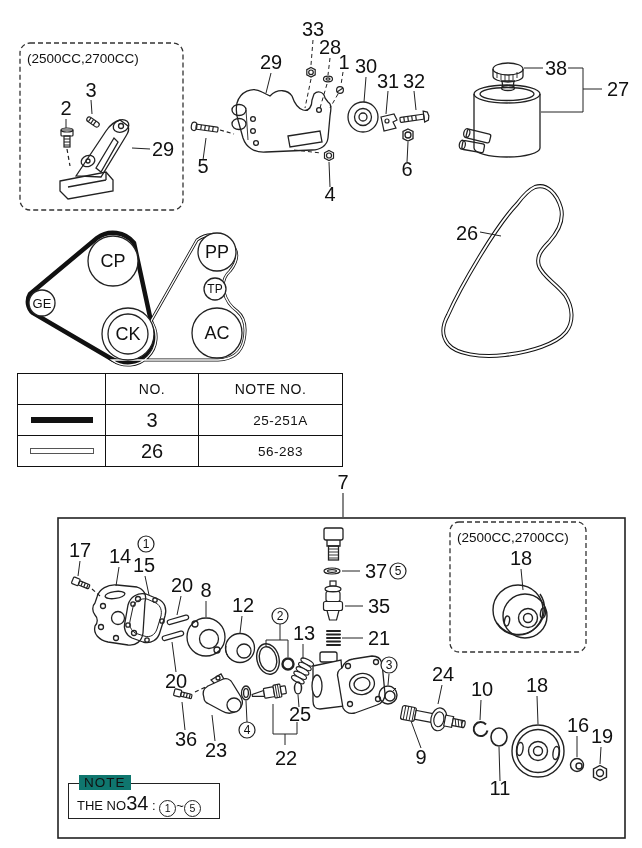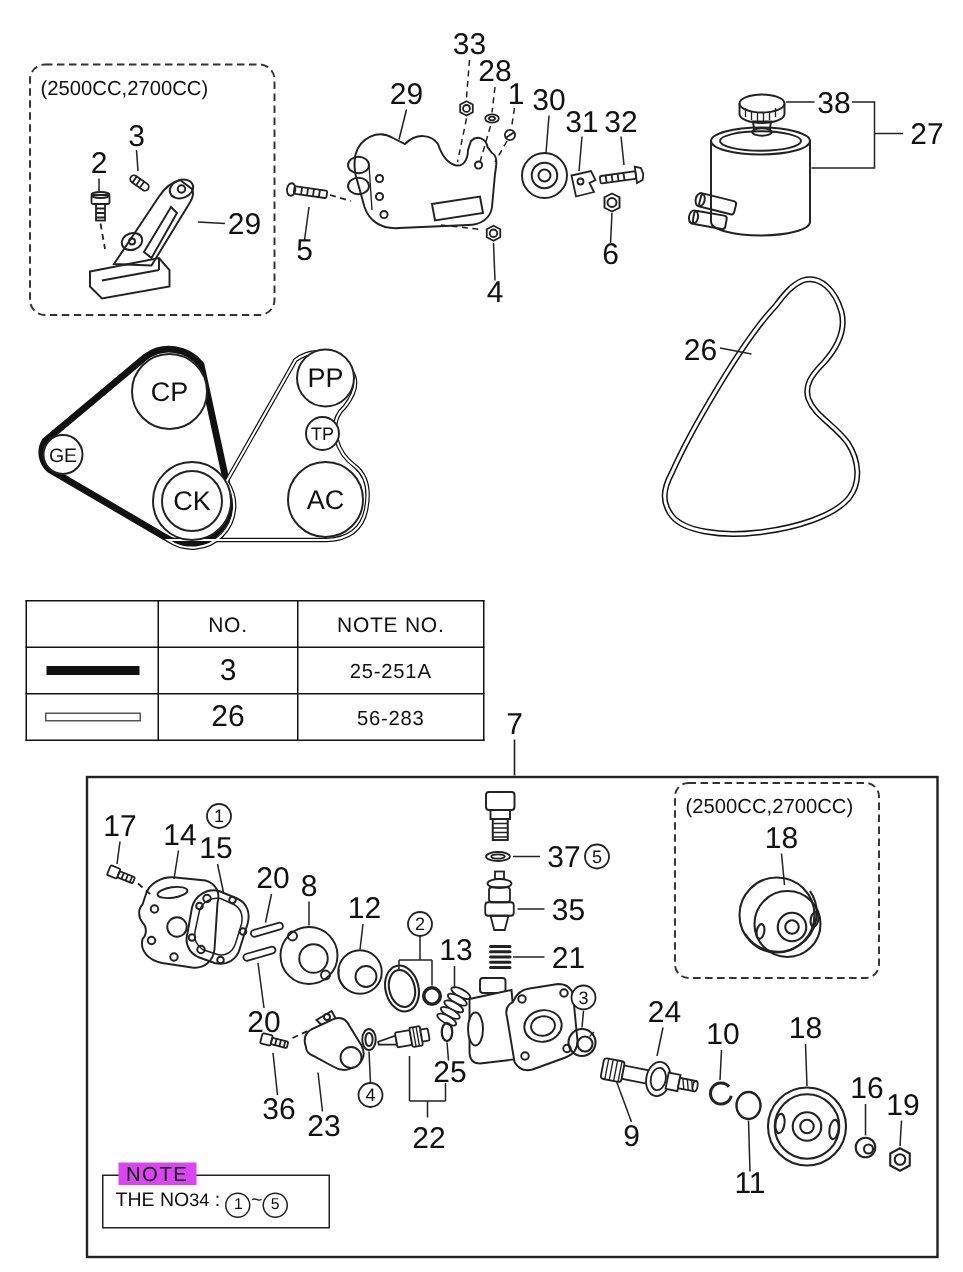--- a/index.html
+++ b/index.html
@@ -4,37 +4,37 @@
 <style>
   html,body{margin:0;padding:0;background:#fff;}
   #page{position:relative;width:642px;height:848px;background:#fff;
         font-family:"Liberation Sans",sans-serif;color:#111;overflow:hidden;}
   svg{position:absolute;left:0;top:0;}
   svg text{fill:#111;}
   .callout{font-size:20px;}
   .callout-sm{font-size:12px;}
   .variant{font-size:13.5px;}
   
-  #parts-table{position:absolute;left:17px;top:373px;border-collapse:collapse;margin-top:27px;}
+  #parts-table{position:absolute;left:17px;top:373px;border-collapse:collapse;}
   #parts-table td{border:1.4px solid #111;text-align:center;vertical-align:middle;padding:0;}
   #parts-table .c1{width:87px;height:30px;}
   #parts-table .c2{width:92px;}
   #parts-table .c3{width:123px;}
   #parts-table .hdr{font-size:14px;letter-spacing:.5px;}
   #parts-table .num{font-size:20px;}
-  #parts-table .grp{font-size:13.5px;letter-spacing:.5px;}
+  #parts-table .grp{font-size:13.5px;letter-spacing:.5px;padding-left:20px;}
   .swatch-thick{width:62px;height:6px;background:#111;margin:0 auto;}
   .swatch-thin{width:62px;height:4px;background:#fff;border:1.2px solid #555;margin:0 auto;}
   
   #note-box{position:absolute;left:68px;top:783px;width:150px;height:34px;
             border:1.3px solid #222;background:#fff;}
-  #note-title{position:absolute;top:-9px;left:10px;background:#d946ef;padding:0 5px;
+  #note-title{position:absolute;top:-9px;left:10px;background:#0f766e;padding:0 5px;
               font-size:13.5px;letter-spacing:1px;}
   #note-line{position:absolute;left:8px;top:8px;white-space:nowrap;font-size:13px;}
-  #note-line .big{font-size:12px;}
+  #note-line .big{font-size:20px;}
   .circ-digit{display:inline-block;width:15px;height:15px;border:1.2px solid #222;
               border-radius:50%;font-size:10.5px;line-height:15px;text-align:center;
               vertical-align:-2px;}
 </style>
 </head>
 <body>
 
 <div id="page">
 <svg width="642" height="848" viewBox="0 0 642 848">
 

